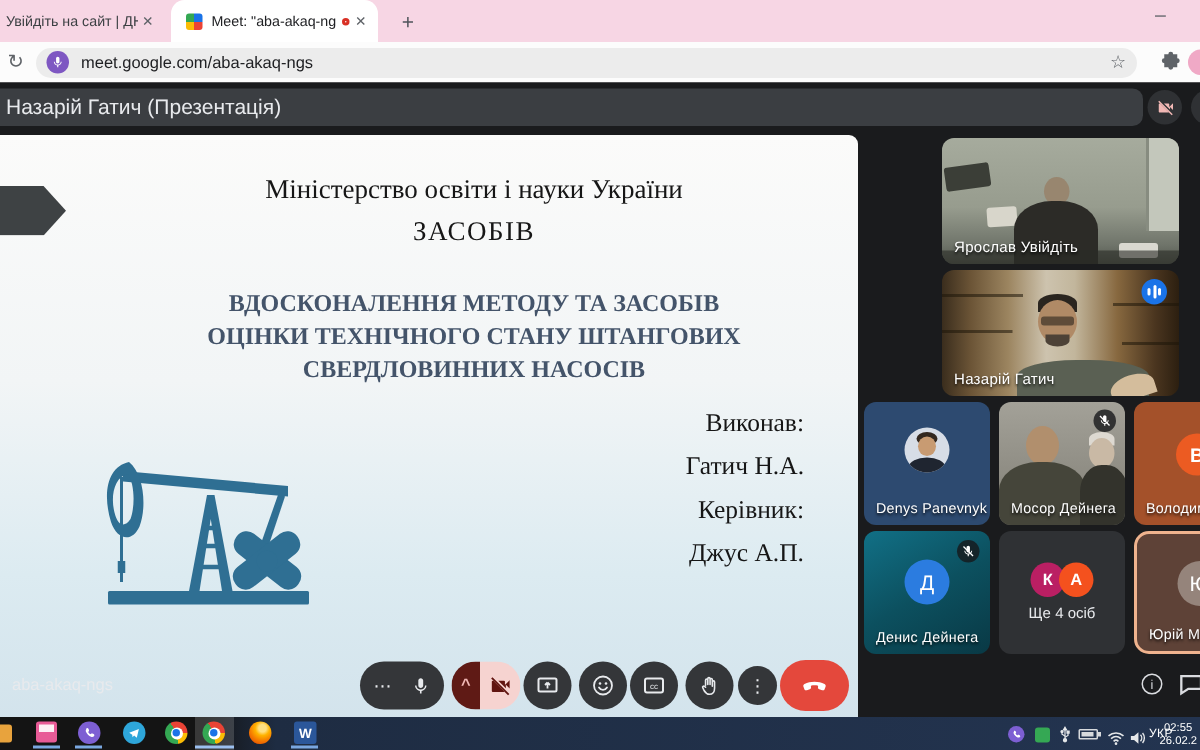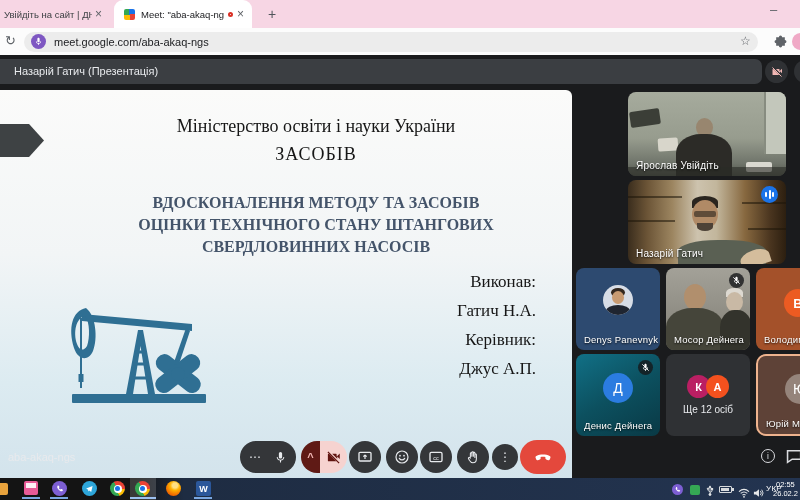--- a/index.html
+++ b/index.html
@@ -49,21 +49,21 @@
 <div class="abs" style="left:774px;top:34px;width:13px;height:13px">
   <svg width="13" height="13" viewBox="0 0 24 24" fill="#5f6368">
       <path d="M9 4a3 3 0 0 1 6 0h5v5a3 3 0 0 1 0 6v5h-5a3 3 0 0 1-6 0H4v-5a3 3 0 0 1 0-6V4z"></path>
     </svg>
 </div>
 <div class="abs circle" style="left:792px;top:33px;width:17px;height:17px;background:#f0a9c6"></div>
 
 <div class="abs" style="left:0;top:55px;width:800px;height:423px;background:#1a1b1d"></div>
 
 <div class="abs" style="left:-6px;top:59px;width:768px;height:25px;background:#3b3e42;border-radius:7px">
-  <span style="position:absolute;left:20px;top:0;line-height:25px;font-size:11px;color:#e8eaed;white-space:nowrap">Назарій Гатич (Презентація)</span>
+  <span style="position:absolute;left:10px;top:0;line-height:25px;font-size:14px;color:#e8eaed;white-space:nowrap">Назарій Гатич (Презентація)</span>
 </div>
 <div class="abs circle flexc" style="left:765px;top:60px;width:23px;height:23px;background:#2f3134">
   <svg width="12" height="12" viewBox="0 0 24 24">
       <path fill="#f2b8b5" d="M17 10.5V7a1 1 0 0 0-1-1H9.9l8.1 8.1v-3.6l4 4v-9l-4 4zM4.7 6H4a1 1 0 0 0-1 1v10a1 1 0 0 0 1 1h12c.2 0 .4-.06.54-.17L4.7 6z"></path>
       <path stroke="#f2b8b5" stroke-width="2" d="M3 3l18 18" fill="none"></path>
     </svg>
 </div>
 <div class="abs circle" style="left:794px;top:60px;width:23px;height:23px;background:#2f3134"></div>
 
 <div class="abs" style="left:0;top:90px;width:572px;height:431px;border-radius:0 6px 6px 0;overflow:hidden;background:linear-gradient(180deg,#fbfbfa 0%,#f2f5f6 38%,#dcebf1 68%,#cfe0ea 100%)">
@@ -184,21 +184,21 @@
 
 <div class="tile" style="left:666px;top:354px;width:84px;height:82px;background:#2f3134">
   <div style="position:absolute;left:0;top:21px;width:100%;display:flex;justify-content:center">
     <div class="circle flexc" style="width:23px;height:23px;background:#ba1f63;color:#fff;font-size:11px;font-weight:bold">
       <span>К</span>
     </div>
     <div class="circle flexc" style="width:23px;height:23px;background:#f4511e;color:#fff;font-size:11px;font-weight:bold;margin-left:-4px">
       <span>А</span>
     </div>
   </div>
-  <div style="position:absolute;left:0;top:50px;width:100%;text-align:center;font-size:10px;color:#e8eaed">Ще 12 осіб</div>
+  <div style="position:absolute;left:0;top:50px;width:100%;text-align:center;font-size:10px;color:#e8eaed">Ще 4 осіб</div>
 </div>
 
 <div class="tile" style="left:756px;top:354px;width:84px;height:82px;background:#5e4237;border:2px solid #efb38e;border-radius:10px">
   <div class="circle flexc" style="position:absolute;left:27px;top:18px;width:30px;height:30px;background:#95847b;color:#fff;font-size:14px">
     <span>Ю</span>
   </div>
   <div class="tname">Юрій Мосор</div>
 </div>
 
 <div class="abs" style="left:8px;top:451px;font-size:11px;color:#e8eaed">aba-akaq-ngs</div>

